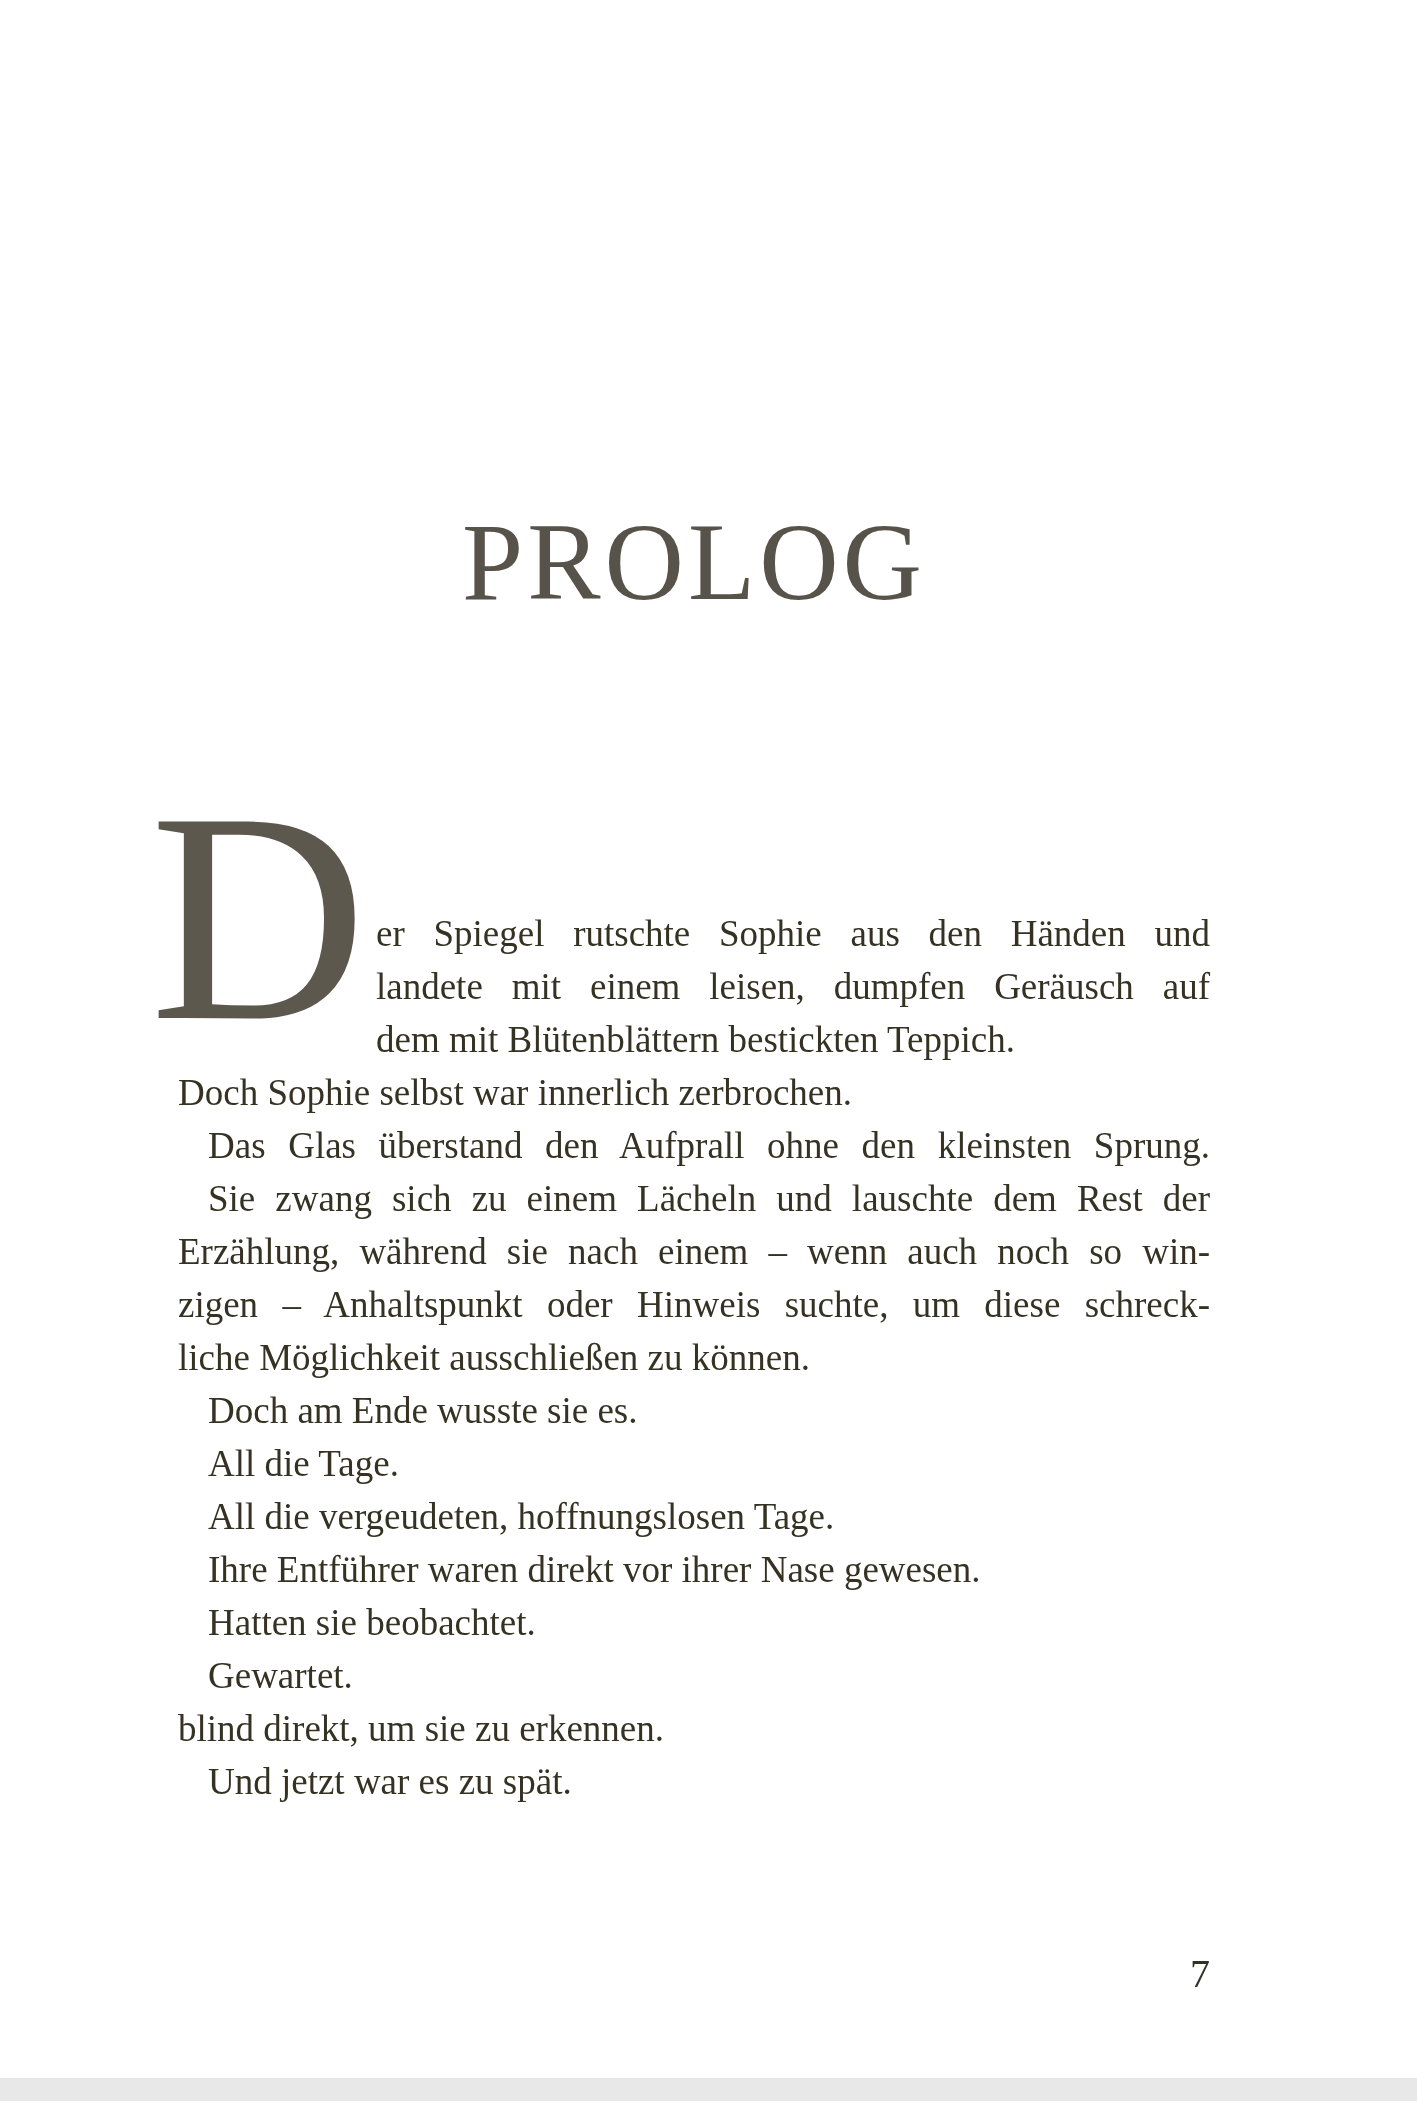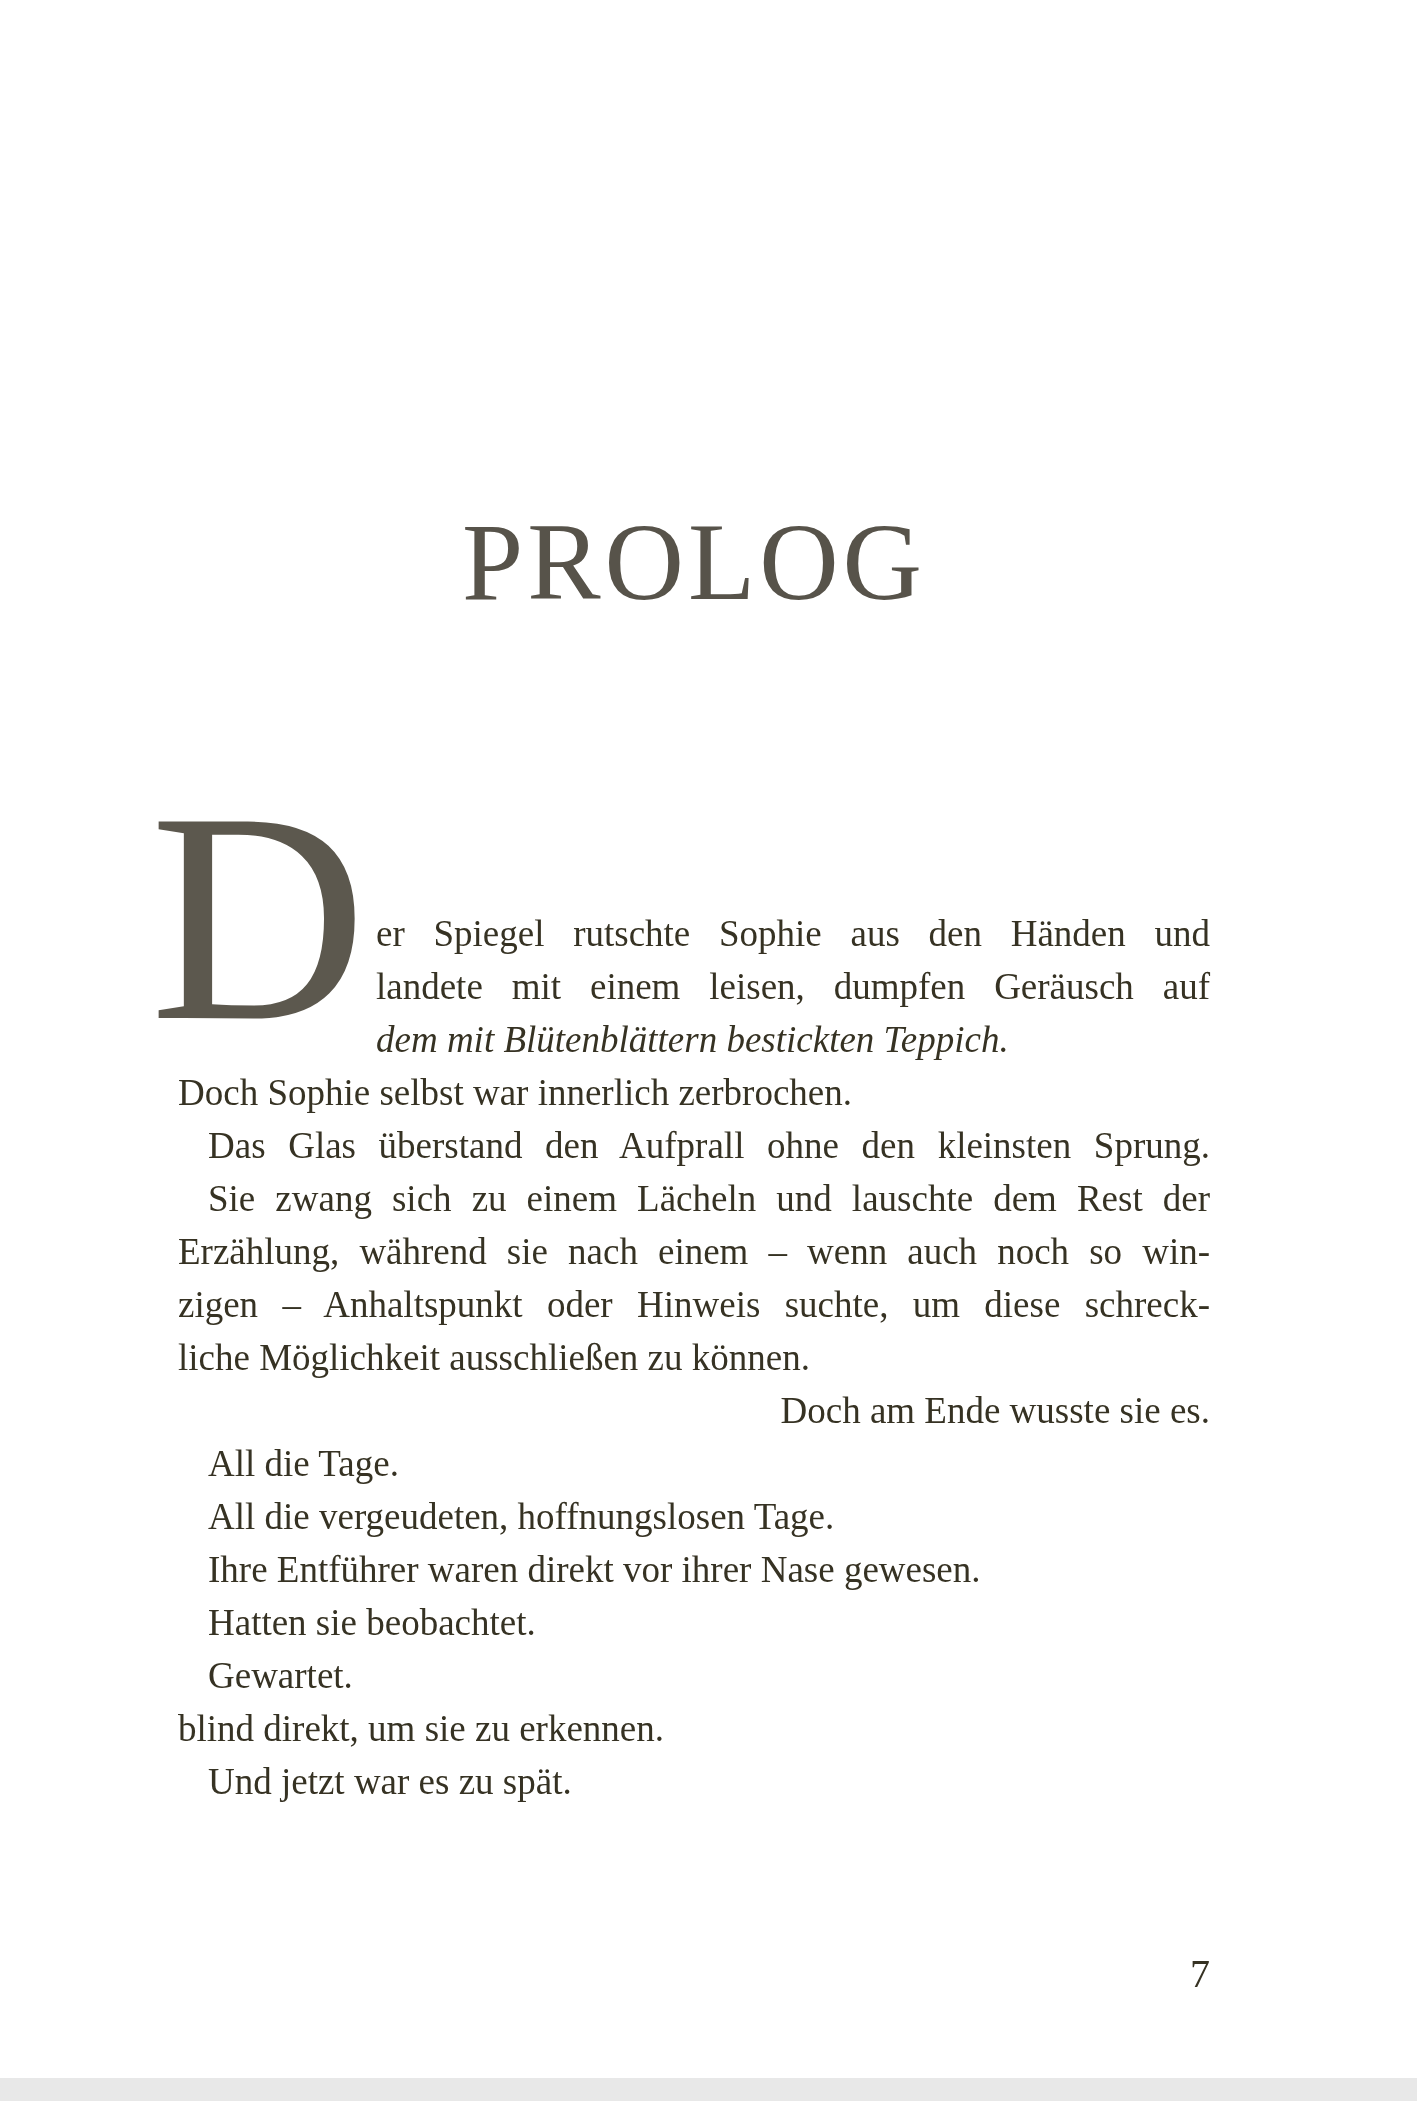--- a/index.html
+++ b/index.html
@@ -72,28 +72,28 @@
 
 <div class="page">
 
   <h1 class="chapter-title">PROLOG</h1>
 
   <div class="drop-cap">D</div>
 
   <div class="text-block">
       <div class="line just" style="padding-left: 198px; margin-top: 24px;">er Spiegel rutschte Sophie aus den Händen und</div>
       <div class="line just" style="padding-left: 198px;">landete mit einem leisen, dumpfen Geräusch auf</div>
-      <div class="line" style="padding-left: 198px; font-style: italic;">dem mit Blütenblättern bestickten Teppich.</div>
+      <div class="line" style="padding-left: 198px;">dem mit Blütenblättern bestickten Teppich.</div>
       <div class="line">Doch Sophie selbst war innerlich zerbrochen.</div>
       <div class="line just" style="padding-left: 30px;">Das Glas überstand den Aufprall ohne den kleinsten Sprung.</div>
       <div class="line just" style="padding-left: 30px;">Sie zwang sich zu einem Lächeln und lauschte dem Rest der</div>
       <div class="line just">Erzählung, während sie nach einem – wenn auch noch so win-</div>
       <div class="line just">zigen – Anhaltspunkt oder Hinweis suchte, um diese schreck-</div>
       <div class="line">liche Möglichkeit ausschließen zu können.</div>
-      <div class="line" style="padding-left: 30px; text-align: right;">Doch am Ende wusste sie es.</div>
+      <div class="line" style="padding-left: 30px;">Doch am Ende wusste sie es.</div>
       <div class="line" style="padding-left: 30px;">All die Tage.</div>
       <div class="line" style="padding-left: 30px;">All die vergeudeten, hoffnungslosen Tage.</div>
       <div class="line" style="padding-left: 30px;">Ihre Entführer waren direkt vor ihrer Nase gewesen.</div>
       <div class="line" style="padding-left: 30px;">Hatten sie beobachtet.</div>
       <div class="line" style="padding-left: 30px;">Gewartet.</div>
       <div class="line">blind direkt, um sie zu erkennen.</div>
       <div class="line" style="padding-left: 30px;">Und jetzt war es zu spät.</div>
     </div>
 
   <div class="page-number">7</div>

